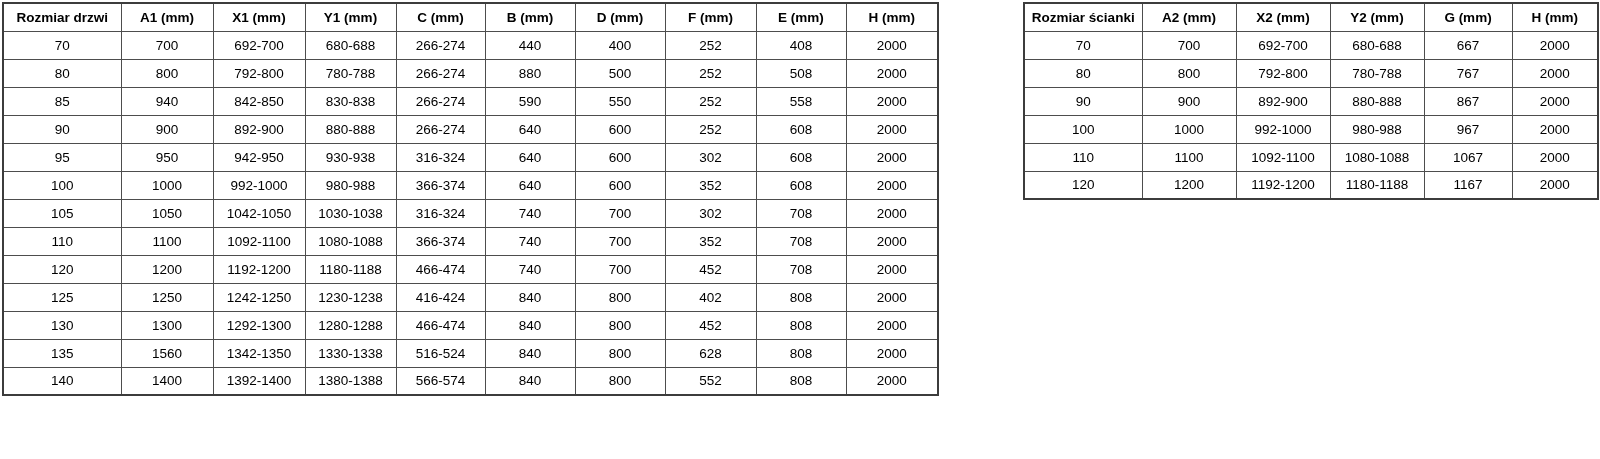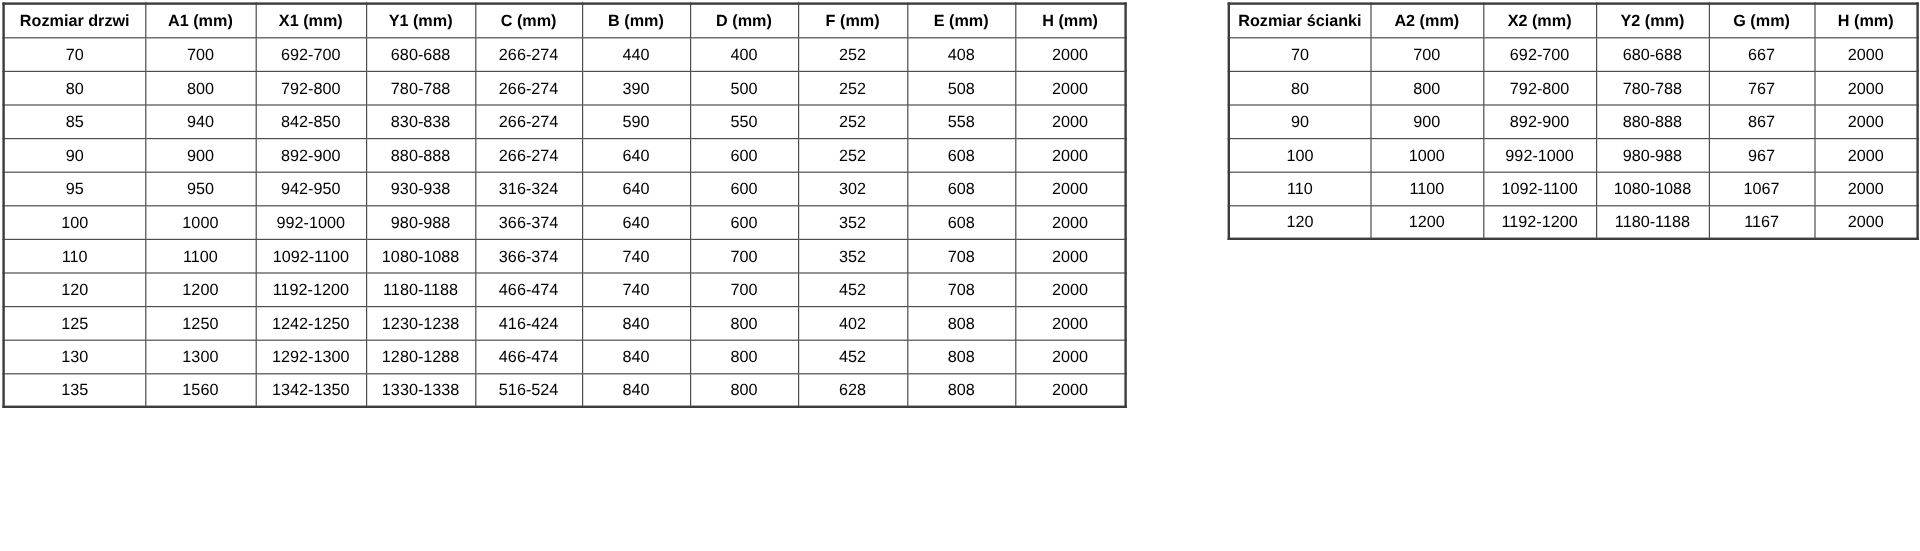--- a/index.html
+++ b/index.html
@@ -87,21 +87,21 @@
           <td>252</td>
           <td>408</td>
           <td>2000</td>
         </tr>
         <tr>
           <td>80</td>
           <td>800</td>
           <td>792-800</td>
           <td>780-788</td>
           <td>266-274</td>
-          <td>390</td>
+          <td>880</td>
           <td>500</td>
           <td>252</td>
           <td>508</td>
           <td>2000</td>
         </tr>
         <tr>
           <td>85</td>
           <td>940</td>
           <td>842-850</td>
           <td>830-838</td>
@@ -142,20 +142,32 @@
           <td>992-1000</td>
           <td>980-988</td>
           <td>366-374</td>
           <td>640</td>
           <td>600</td>
           <td>352</td>
           <td>608</td>
           <td>2000</td>
         </tr>
         <tr>
+          <td>105</td>
+          <td>1050</td>
+          <td>1042-1050</td>
+          <td>1030-1038</td>
+          <td>316-324</td>
+          <td>740</td>
+          <td>700</td>
+          <td>302</td>
+          <td>708</td>
+          <td>2000</td>
+        </tr>
+        <tr>
           <td>110</td>
           <td>1100</td>
           <td>1092-1100</td>
           <td>1080-1088</td>
           <td>366-374</td>
           <td>740</td>
           <td>700</td>
           <td>352</td>
           <td>708</td>
           <td>2000</td>
@@ -198,20 +210,32 @@
         </tr>
         <tr>
           <td>135</td>
           <td>1560</td>
           <td>1342-1350</td>
           <td>1330-1338</td>
           <td>516-524</td>
           <td>840</td>
           <td>800</td>
           <td>628</td>
+          <td>808</td>
+          <td>2000</td>
+        </tr>
+        <tr>
+          <td>140</td>
+          <td>1400</td>
+          <td>1392-1400</td>
+          <td>1380-1388</td>
+          <td>566-574</td>
+          <td>840</td>
+          <td>800</td>
+          <td>552</td>
           <td>808</td>
           <td>2000</td>
         </tr>
       </tbody>
     </table>
   <table class="spec" id="table-walls">
       <colgroup>
         <col style="width: 118px;">
         <col style="width: 94px;">
         <col style="width: 94px;">

